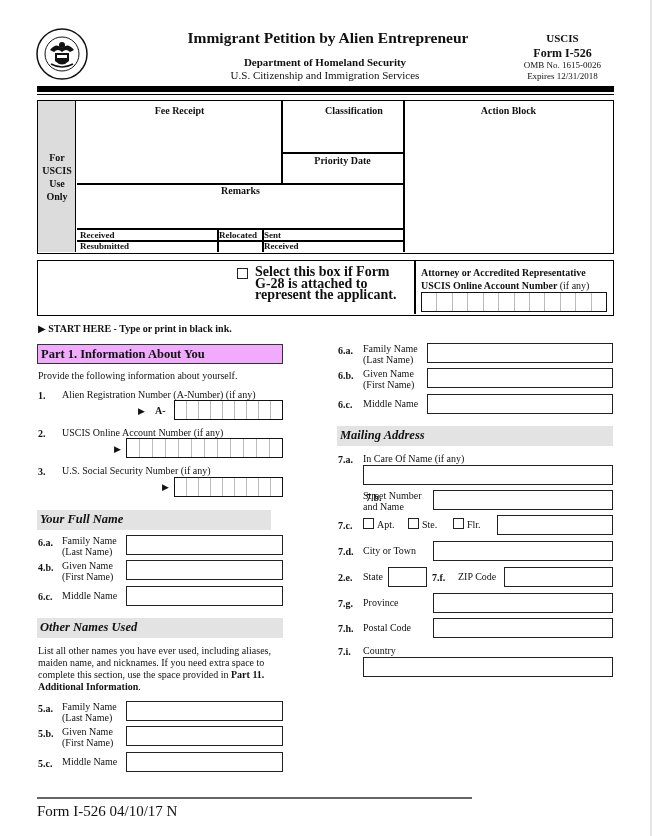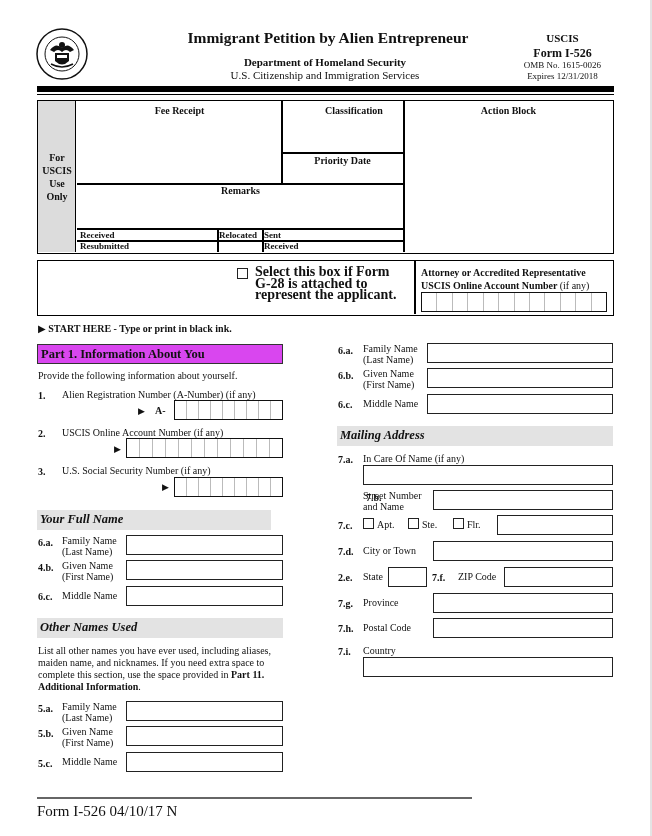--- a/index.html
+++ b/index.html
@@ -38,21 +38,21 @@
   .att-right-text { position: absolute; left: 383px; top: 5px; width: 190px; font-size: 10px; line-height: 13px; font-weight: bold; }
   .att-right-text .normal { font-weight: normal; }
 
   .cells { position: absolute; display: flex; border: 1.5px solid #111; background: #fff; }
   .cells span { flex: 1; border-right: 1px solid #bbb; }
   .cells span:last-child { border-right: none; }
 
   .starthere { position: absolute; left: 38px; top: 323px; font-weight: bold; font-size: 10px; }
 
   
-  .part-head { position: absolute; left: 37px; top: 344px; width: 246px; height: 20px; background: #d946ef; border: 1px solid #333; font-weight: bold; font-size: 12.5px; padding: 2px 3px; }
+  .part-head { position: absolute; left: 37px; top: 344px; width: 246px; height: 20px; background: #f0abfc; border: 1px solid #333; font-weight: bold; font-size: 12.5px; padding: 2px 3px; }
   .sec-head { position: absolute; height: 20px; background: #e3e3e3; font-weight: bold; font-style: italic; font-size: 12.5px; padding: 2px 3px; }
   .txt { position: absolute; font-size: 10px; line-height: 12px; }
   .num { position: absolute; font-weight: bold; font-size: 10px; line-height: 11px; }
   .lbl { position: absolute; font-size: 10px; line-height: 10.5px; }
   .box { position: absolute; border: 1.5px solid #222; background: #fff; height: 20px; }
   .arrow { position: absolute; font-size: 9px; }
   .a-prefix { position: absolute; font-weight: bold; font-size: 10px; }
 
   .footer-line { position: absolute; left: 37px; top: 797px; width: 435px; height: 2px; background: #666; }
   .footer-text { position: absolute; left: 37px; top: 803px; font-size: 15px; }

